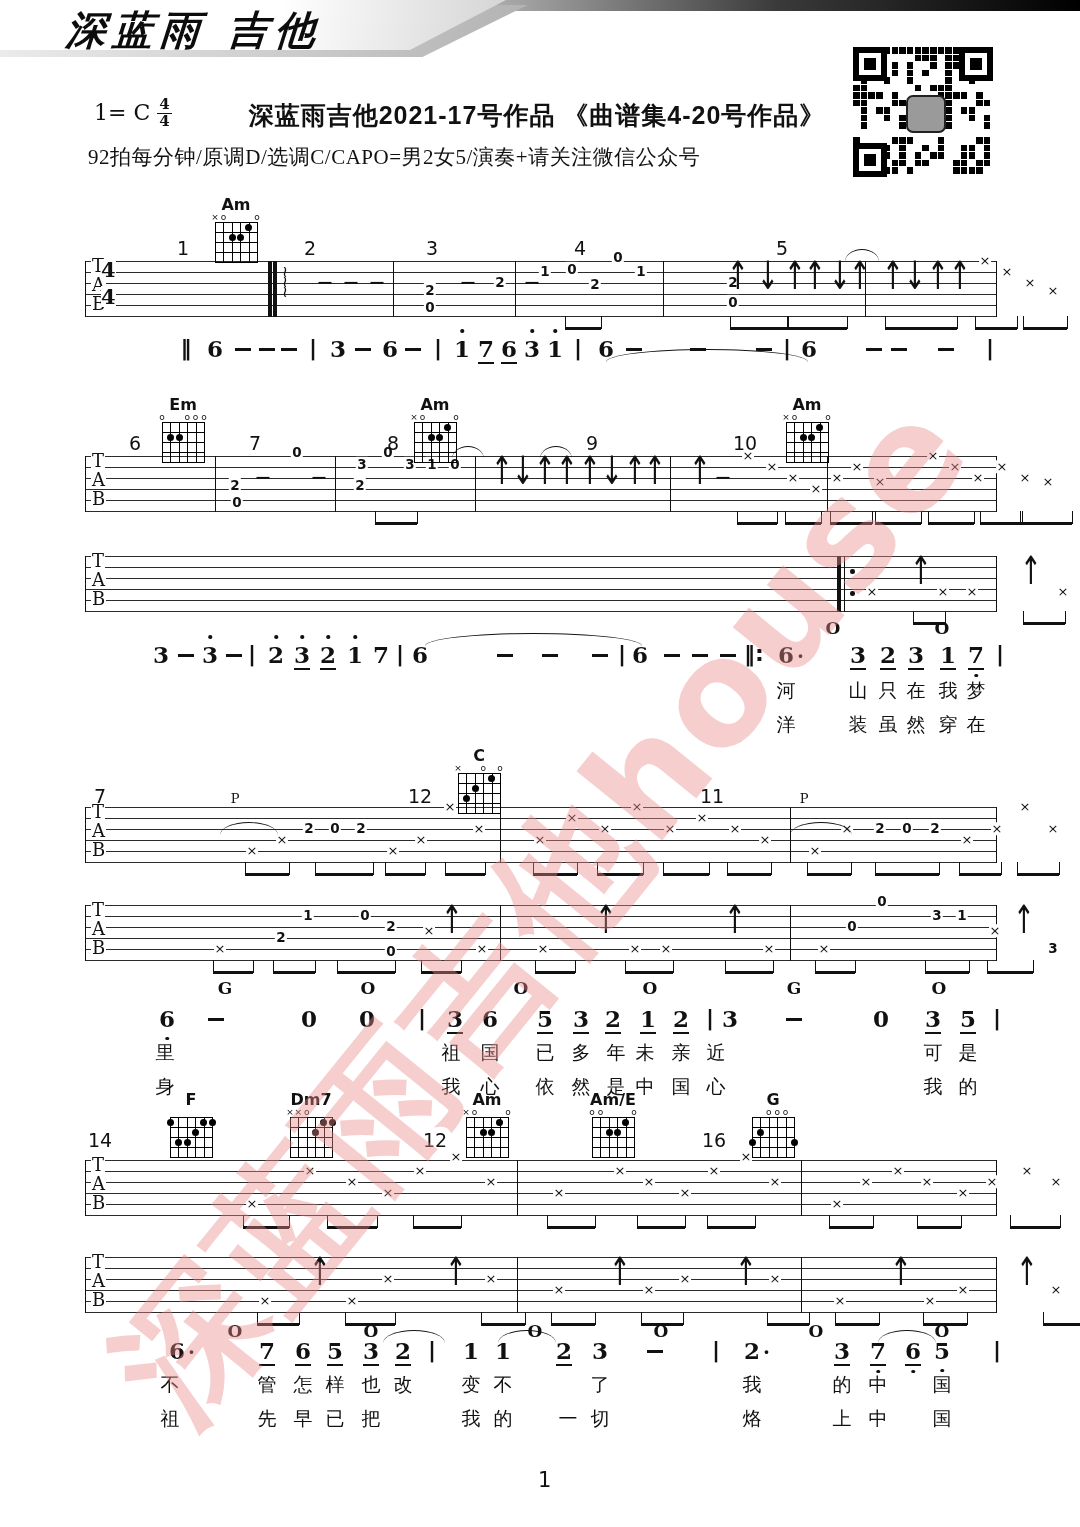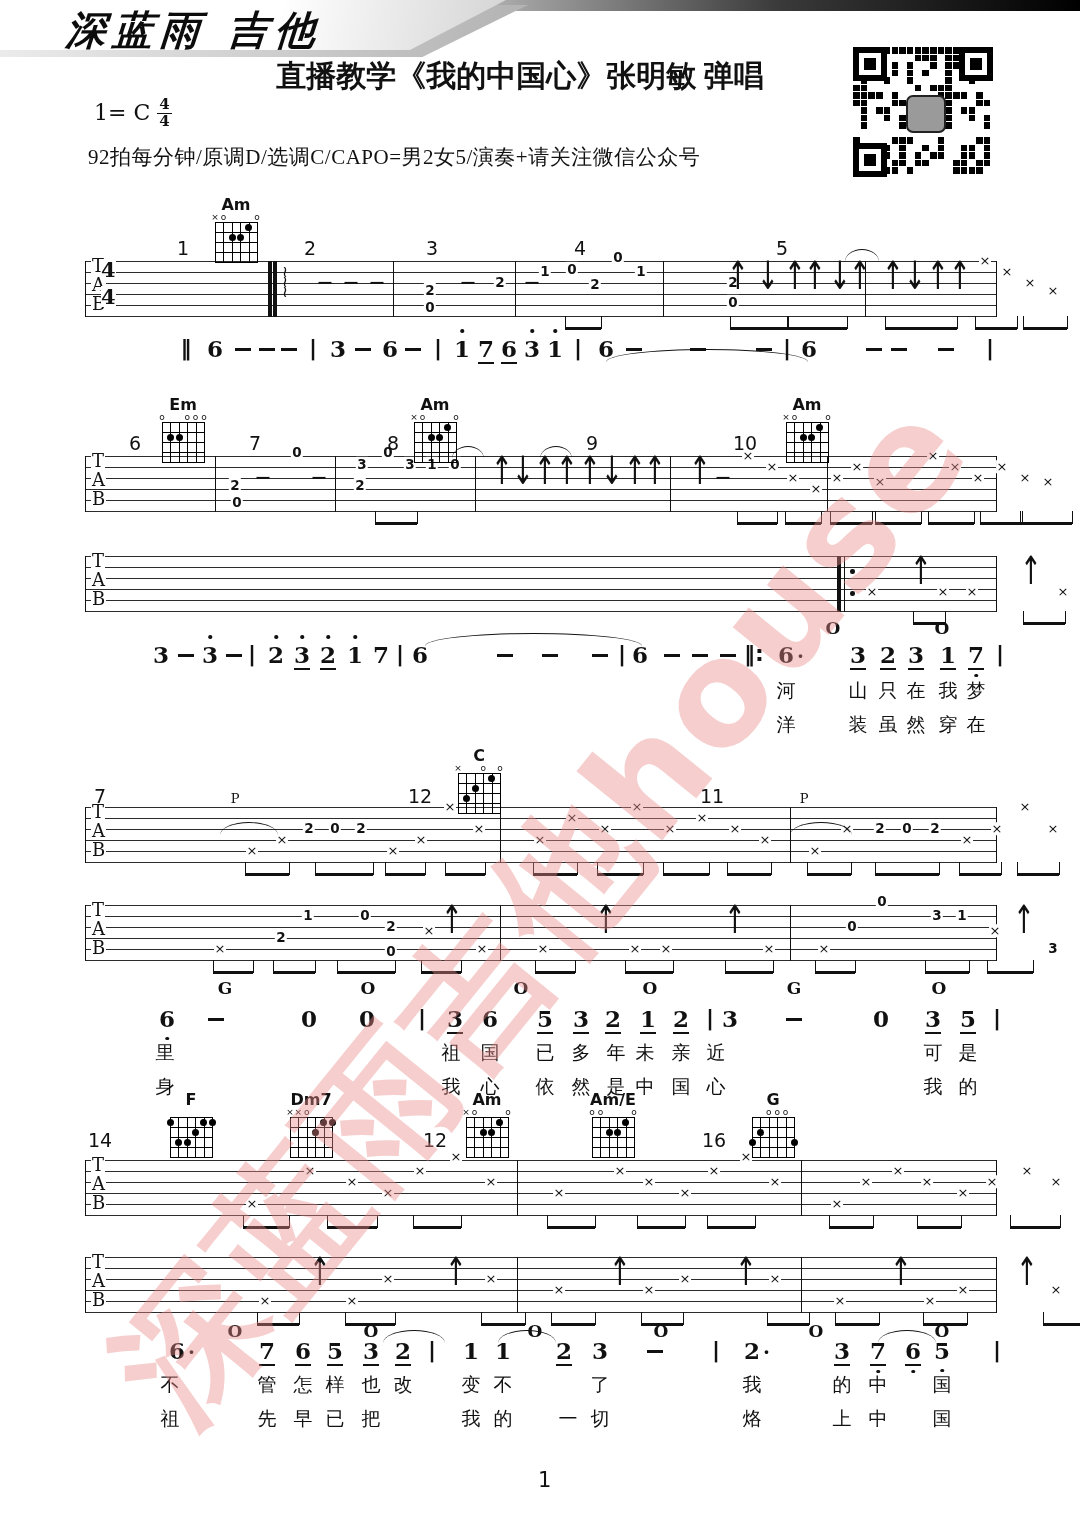--- a/index.html
+++ b/index.html
@@ -82,28 +82,28 @@
   .pagenum{position:absolute;left:538px;top:1468px;font:21px "DejaVu Sans",sans-serif}
 </style>
 </head>
 <body>
 
 <div class="page" id="page">
   <div class="top-strip"></div>
   <div class="banner-sh"></div>
   <div class="banner"></div>
   <div class="logo">深蓝雨 吉他</div>
-  <div class="title">直播教学《我的中国心》张明敏 弹唱</div>
   <div class="keyline">
       <span>1= C</span>
       <span class="frac">
         <i>4</i>
         <i>4</i>
       </span>
     </div>
+  <div class="works">深蓝雨吉他2021-17号作品 《曲谱集4-20号作品》</div>
   <div class="info">92拍每分钟/原调D/选调C/CAPO=男2女5/演奏+请关注微信公众号</div>
   <div class="wm">深蓝雨吉他house</div>
   <div class="pagenum">1</div>
 <div class="staff" style="left: 85px; top: 261px; width: 912px;">
       <div class="sline" style="top: 0px;"></div>
       <div class="sline" style="top: 11px;"></div>
       <div class="sline" style="top: 22px;"></div>
       <div class="sline" style="top: 33px;"></div>
       <div class="sline" style="top: 44px;"></div>
       <div class="sline" style="top: 55px;"></div>

